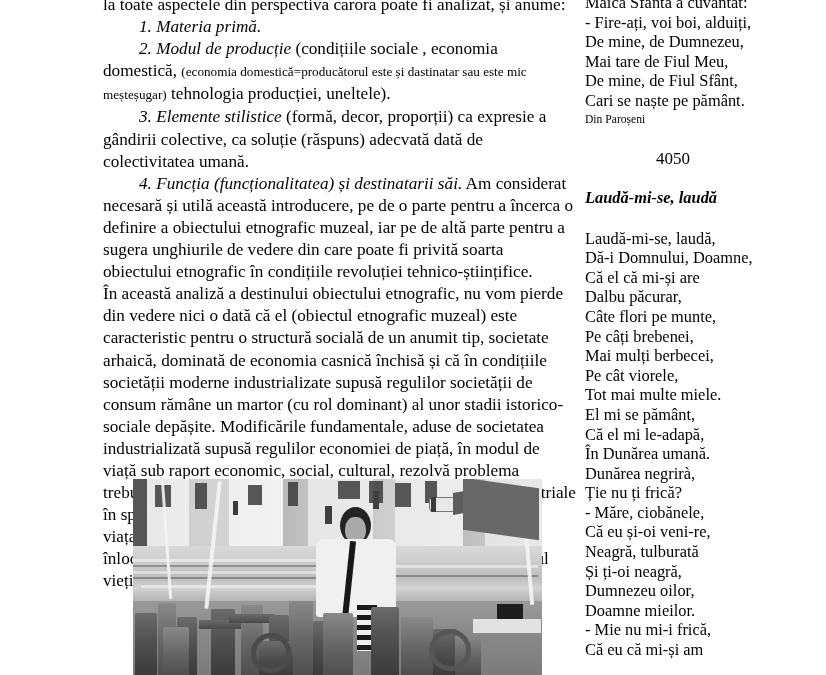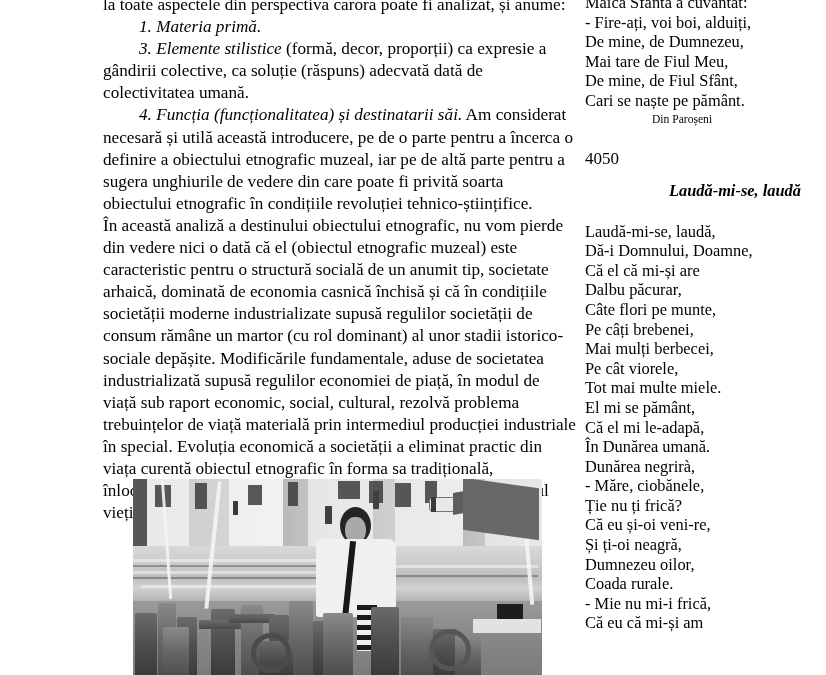--- a/index.html
+++ b/index.html
@@ -141,58 +141,59 @@
     top: -7px;
     width: 236px;
     font-size: 16.4px;
     line-height: 19.6px;
   }
   .col-right .verse {
     margin: 0;
   }
   .attrib {
     font-size: 11.6px;
-    text-align: center;
+    text-align: left;
     padding-right: 42px;
     margin: 1px 0 0 0;
     line-height: 15px;
   }
   .poem-number {
-    text-align: left;
+    text-align: center;
     font-size: 17px;
     margin: 22px 0 0 0;
     padding-right: 60px;
     line-height: 20px;
   }
   .poem-title {
-    text-align: right;
+    text-align: left;
     font-size: 16.4px;
     font-weight: bold;
     font-style: italic;
-    margin: 12px 0 0 0;
+    margin: 19px 0 0 0;
     padding-right: 20px;
     line-height: 20px;
   }
   .poem-body {
     margin-top: 21px;
   }
 </style>
 </head>
 <body>
 
 <div class="page">
 
   <div class="col-left">
 
     <p>la toate aspectele din perspectiva carora poate fi analizat, și anume:</p>
 
     <p>
       <span class="ital">1. Materia primă.</span>
     </p>
 
+    <p><span class="ital">2. Modul de producție</span><span> (condițiile sociale , economia domestică, </span><span class="small-note">(economia domestică=producătorul este și dastinatar sau este mic meșteșugar)</span><span> tehnologia producției, uneltele).</span></p>
 
     <p><span class="ital">3. Elemente stilistice</span><span> (formă, decor, proporții) ca expresie a gândirii colective, ca soluție (răspuns) adecvată dată de colectivitatea umană.</span></p>
 
     <p><span class="ital">4. Funcția (funcționalitatea) și destinatarii săi.</span><span> Am considerat necesară și utilă această introducere, pe de o parte pentru a încerca o definire a obiectului etnografic muzeal, iar pe de altă parte pentru a sugera unghiurile de vedere din care poate fi privită soarta obiectului etnografic în condițiile revoluției tehnico-științifice.</span></p>
 
     <p>În această analiză a destinului obiectului etnografic, nu vom pierde din vedere nici o dată că el (obiectul etnografic muzeal) este caracteristic pentru o structură socială de un anumit tip, societate arhaică, dominată de economia casnică închisă și că în condițiile societății moderne industrializate supusă regulilor societății de consum  rămâne un martor (cu rol dominant) al unor stadii istorico-sociale depășite. Modificările fundamentale, aduse de societatea industrializată supusă regulilor economiei de piață, în modul de viață sub raport economic, social, cultural, rezolvă problema trebuințelor de viață materială prin intermediul producției industriale în special. Evoluția economică a societății a eliminat practic din viața curentă obiectul etnografic în forma sa tradițională, înlocuindu-l cu produse industriale procurate din comerț. Studiul vieții rurale românești, în a doaua parte a secolului al</p>
   </div>
 
   <div class="photo-wrap">
     <div class="photo">
@@ -286,25 +287,26 @@
       <p class="verse">Dalbu păcurar,</p>
       <p class="verse">Câte flori pe munte,</p>
       <p class="verse">Pe câți brebenei,</p>
       <p class="verse">Mai mulți berbecei,</p>
       <p class="verse">Pe cât viorele,</p>
       <p class="verse">Tot mai multe miele.</p>
       <p class="verse">El mi se pământ,</p>
       <p class="verse">Că el mi le-adapă,</p>
       <p class="verse">În Dunărea umană.</p>
       <p class="verse">Dunărea negrirà,</p>
+      <p class="verse">Ție nu ți frică?</p>
       <p class="verse">- Măre, ciobănele,</p>
-      <p class="verse">Ție nu ți frică?</p>
       <p class="verse">Că eu și-oi veni-re,</p>
+      <p class="verse">Neagră, tulburată</p>
       <p class="verse">Și ți-oi neagră,</p>
       <p class="verse">Dumnezeu oilor,</p>
-      <p class="verse">Coada rurale.</p>
+      <p class="verse">Doamne mieilor.</p>
       <p class="verse">- Mie nu mi-i frică,</p>
       <p class="verse">Că eu că mi-și am</p>
 
     </div>
   </div>
 
 </div>
 
 </body></html>

